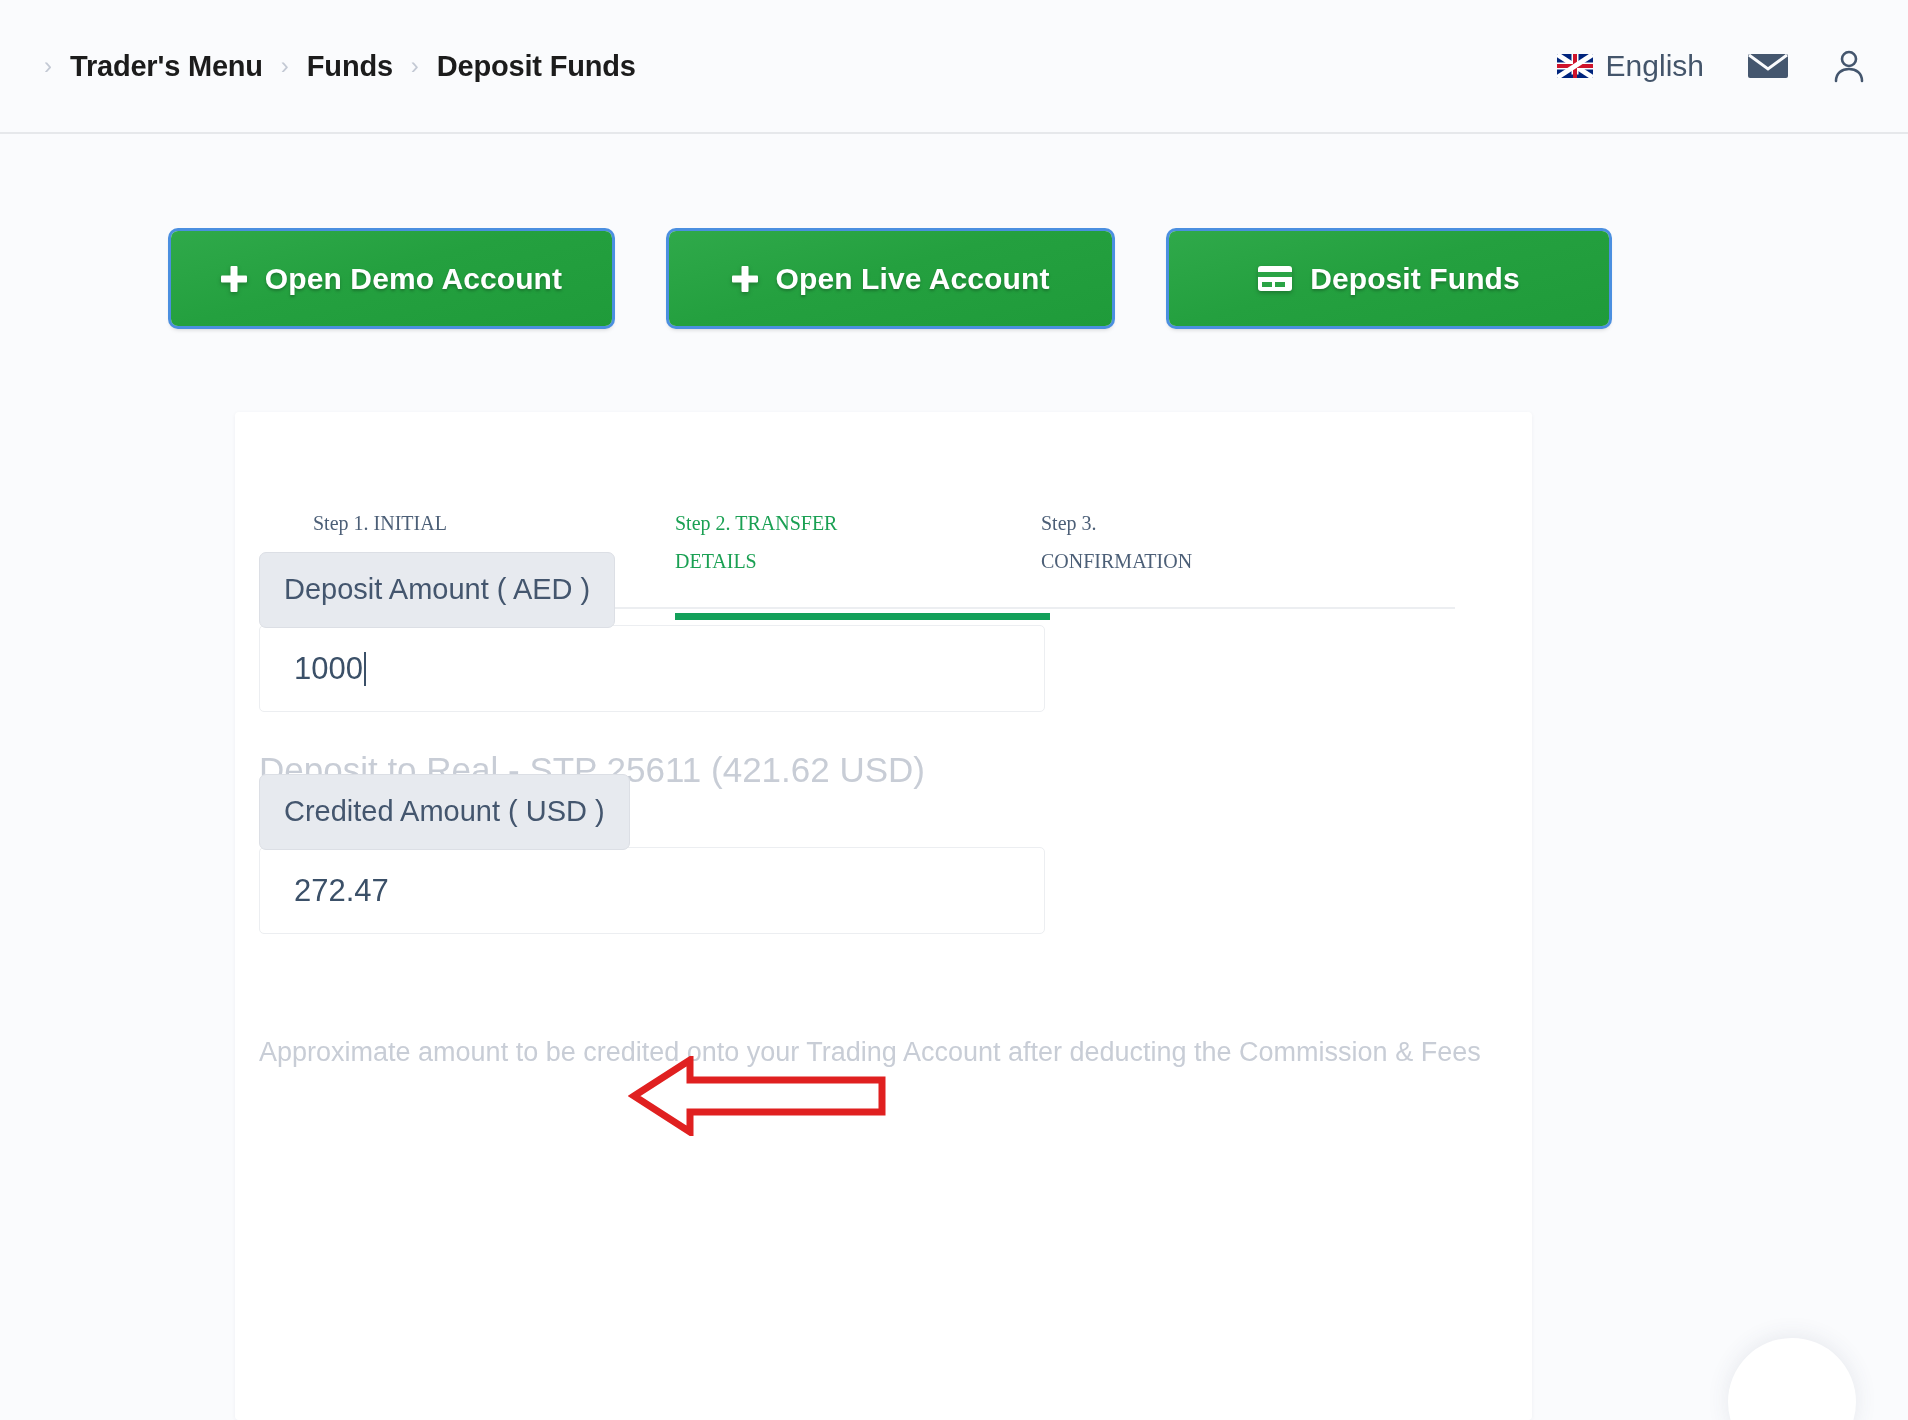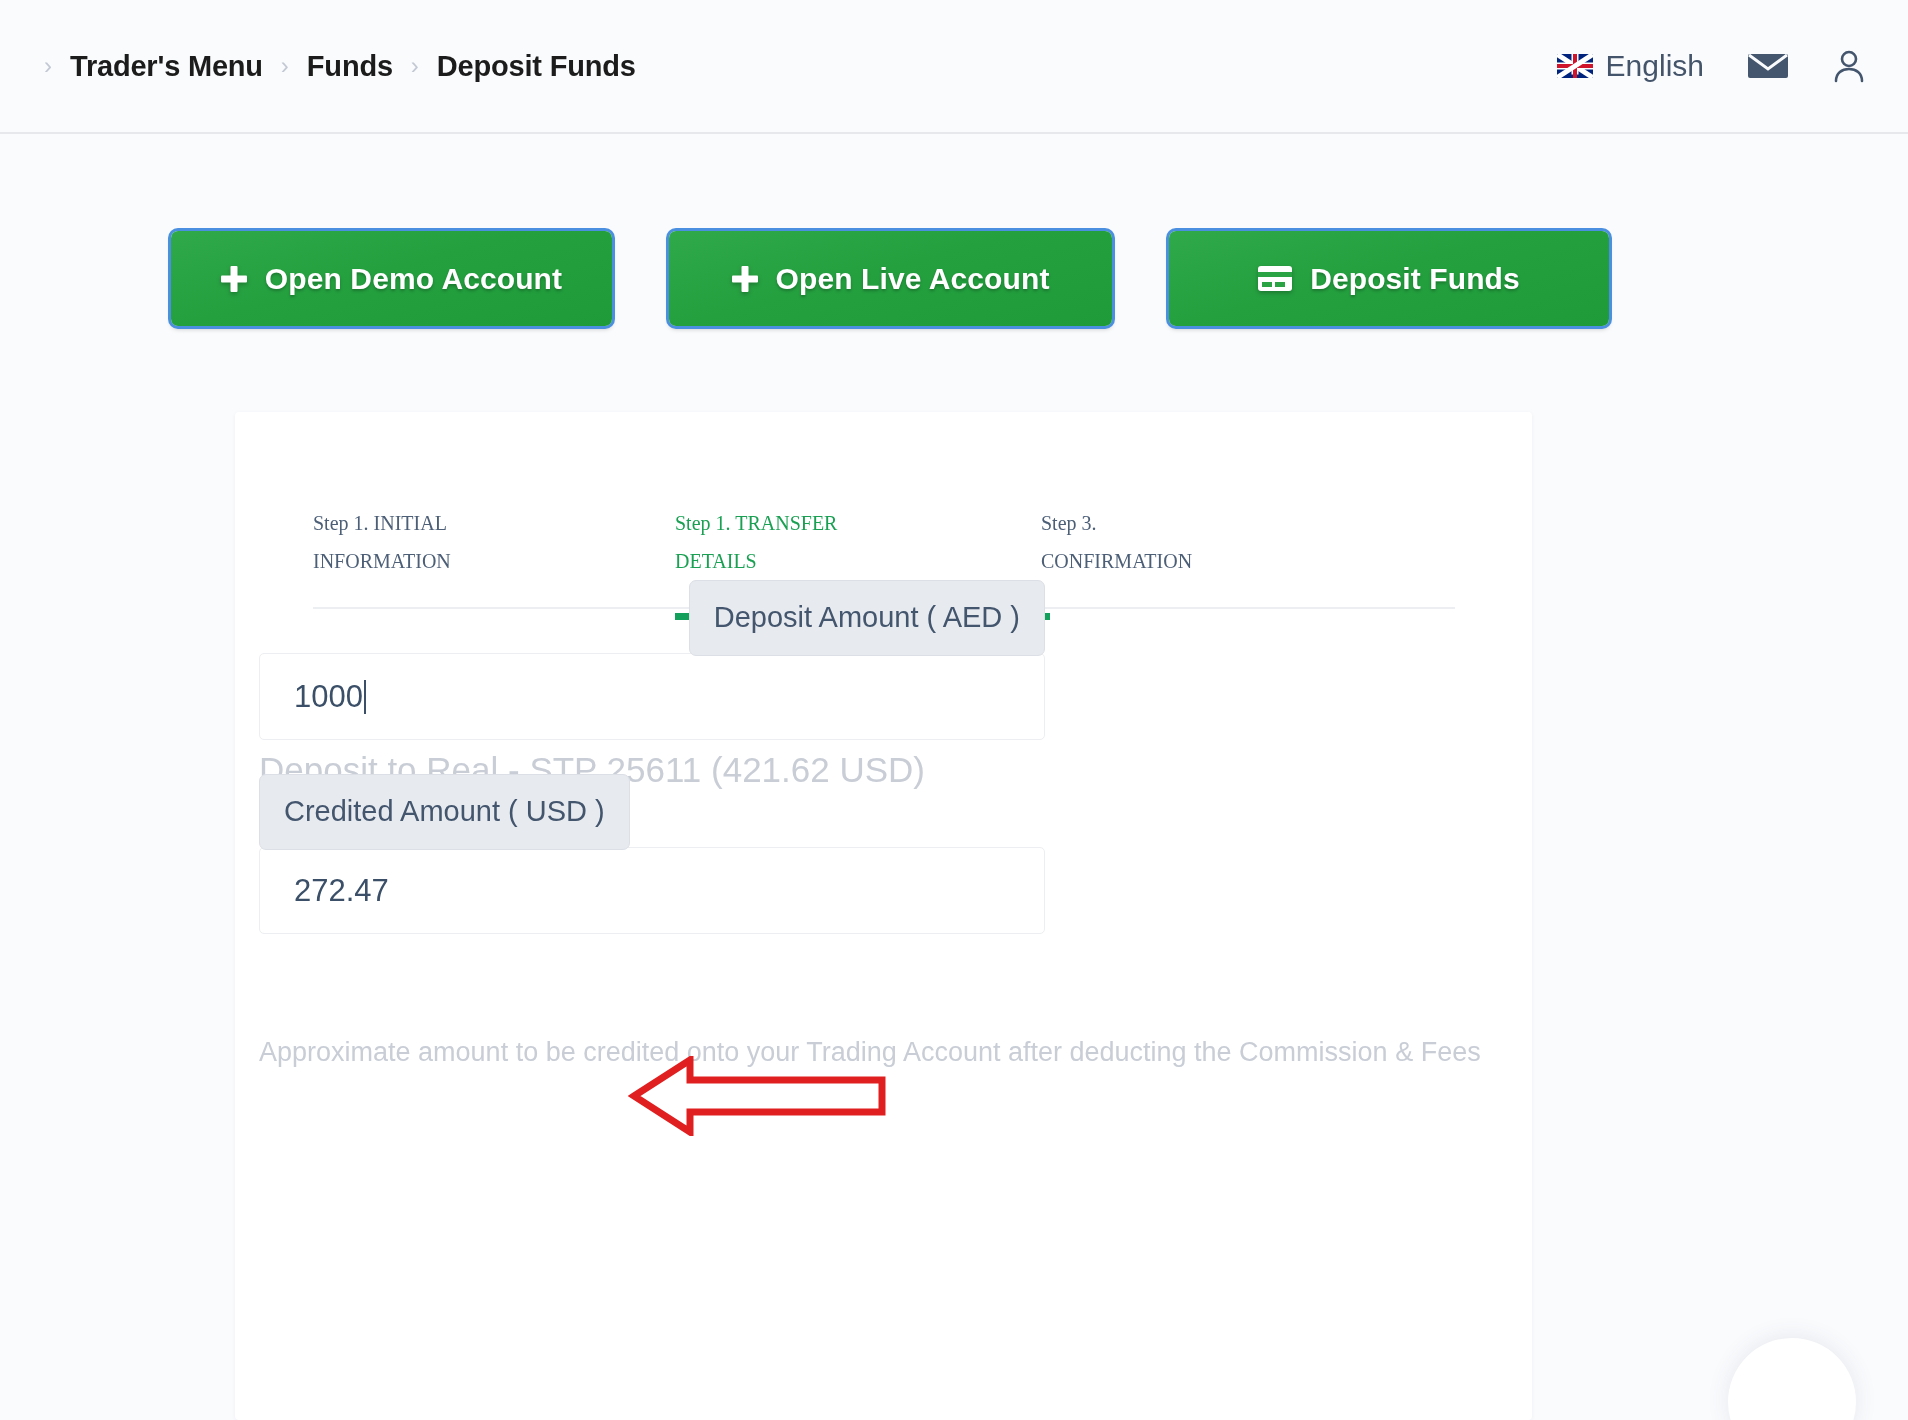--- a/index.html
+++ b/index.html
@@ -373,34 +373,34 @@
 <div class="card">
 
   <div class="steps">
 
     <div class="step s1">
       <div>Step 1. INITIAL</div>
       <div>INFORMATION</div>
     </div>
 
     <div class="step s2">
-      <div>Step 1. TRANSFER</div>
+      <div>Step 2. TRANSFER</div>
       <div>DETAILS</div>
       <span class="ul"></span>
     </div>
 
     <div class="step s3">
       <div>Step 3.</div>
       <div>CONFIRMATION</div>
     </div>
 
   </div>
   <div class="step-line"></div>
 
-  <div class="fieldwrap" style="top:168px;text-align:right;">
+  <div class="fieldwrap" style="top:140px;">
     <div class="flabel">Deposit Amount ( AED )</div>
     <div class="finput">
       <span>1000</span>
         <span class="caret"></span>
     </div>
   </div>
 
   <div class="fieldwrap subtle" style="top:340px;">Deposit to Real - STP 25611 (421.62 USD)</div>
 
   <div class="fieldwrap" style="top:362px;">

